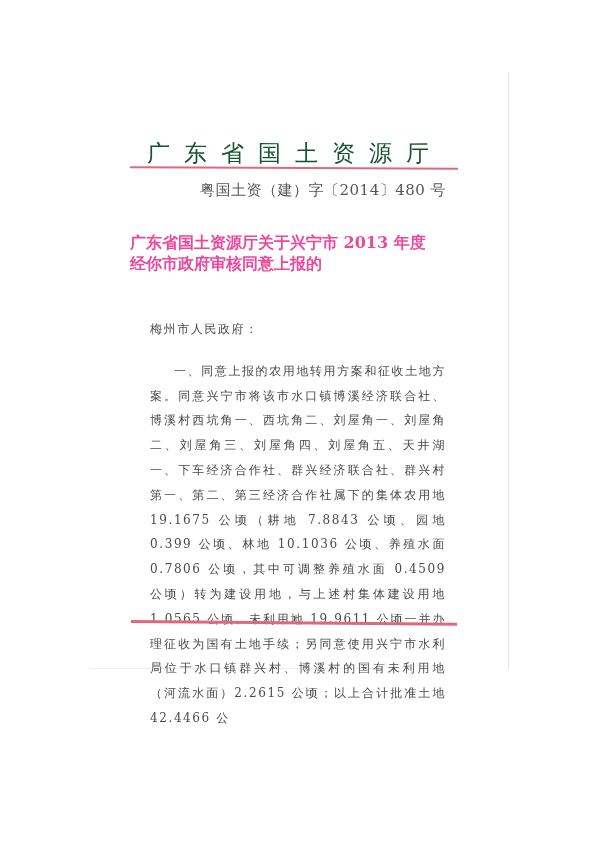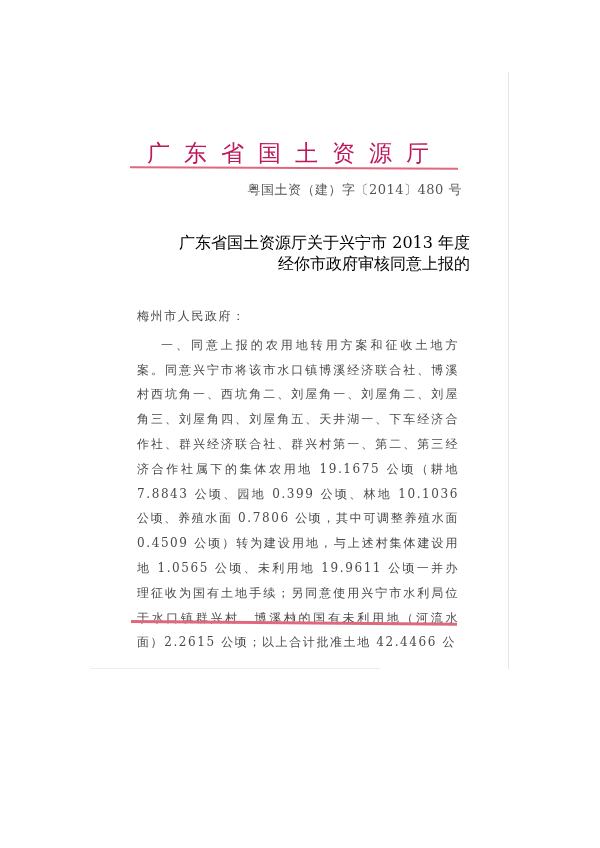--- a/index.html
+++ b/index.html
@@ -33,21 +33,21 @@
     }
     .letterhead {
       position: absolute;
       left: 130px;
       top: 140px;
       width: 330px;
       text-align: center;
       font-family: "DejaVu Sans", "Liberation Sans", sans-serif;
       font-size: 23px;
       letter-spacing: 14px;
-      color: #be185d;
+      color: #14532d;
       line-height: 26px;
       white-space: nowrap;
     }
     .red-rule {
       position: absolute;
       height: 2px;
       background: #e0687c;
     }
     .red-rule.top {
       left: 130px;
@@ -69,51 +69,51 @@
       top: 616px;
       width: 1px;
       height: 5px;
       background: #555;
     }
     .doc-number {
       position: absolute;
       left: 200px;
       top: 181px;
       width: 262px;
-      text-align: right;
-      font-size: 13px;
+      text-align: left;
+      font-size: 15px;
       color: #555;
       letter-spacing: 0.5px;
       white-space: nowrap;
     }
     .doc-title {
       position: absolute;
       left: 130px;
       top: 232px;
       width: 340px;
-      text-align: right;
+      text-align: left;
       font-family: "DejaVu Serif", "Liberation Serif", serif;
-      font-weight: normal;
+      font-weight: bold;
       font-size: 16px;
       line-height: 21px;
-      color: #000000;
+      color: #ec4899;
     }
     .doc-title div { white-space: nowrap; }
     .body-text {
       position: absolute;
       left: 133px;
       top: 300px;
       width: 330px;
       font-size: 12px;
       line-height: 24.8px;
       color: #4a4a4a;
       letter-spacing: 1.6px;
     }
     .body-text p {
-      margin: 4px;
+      margin: 17px;
       text-align: justify;
       text-align-last: left;
     }
     .body-text p.indent { text-indent: 2em; }
   </style>
 </head>
 <body>
 
 <div class="page-edge-right"></div>
 <div class="page-edge-bottom"></div>

